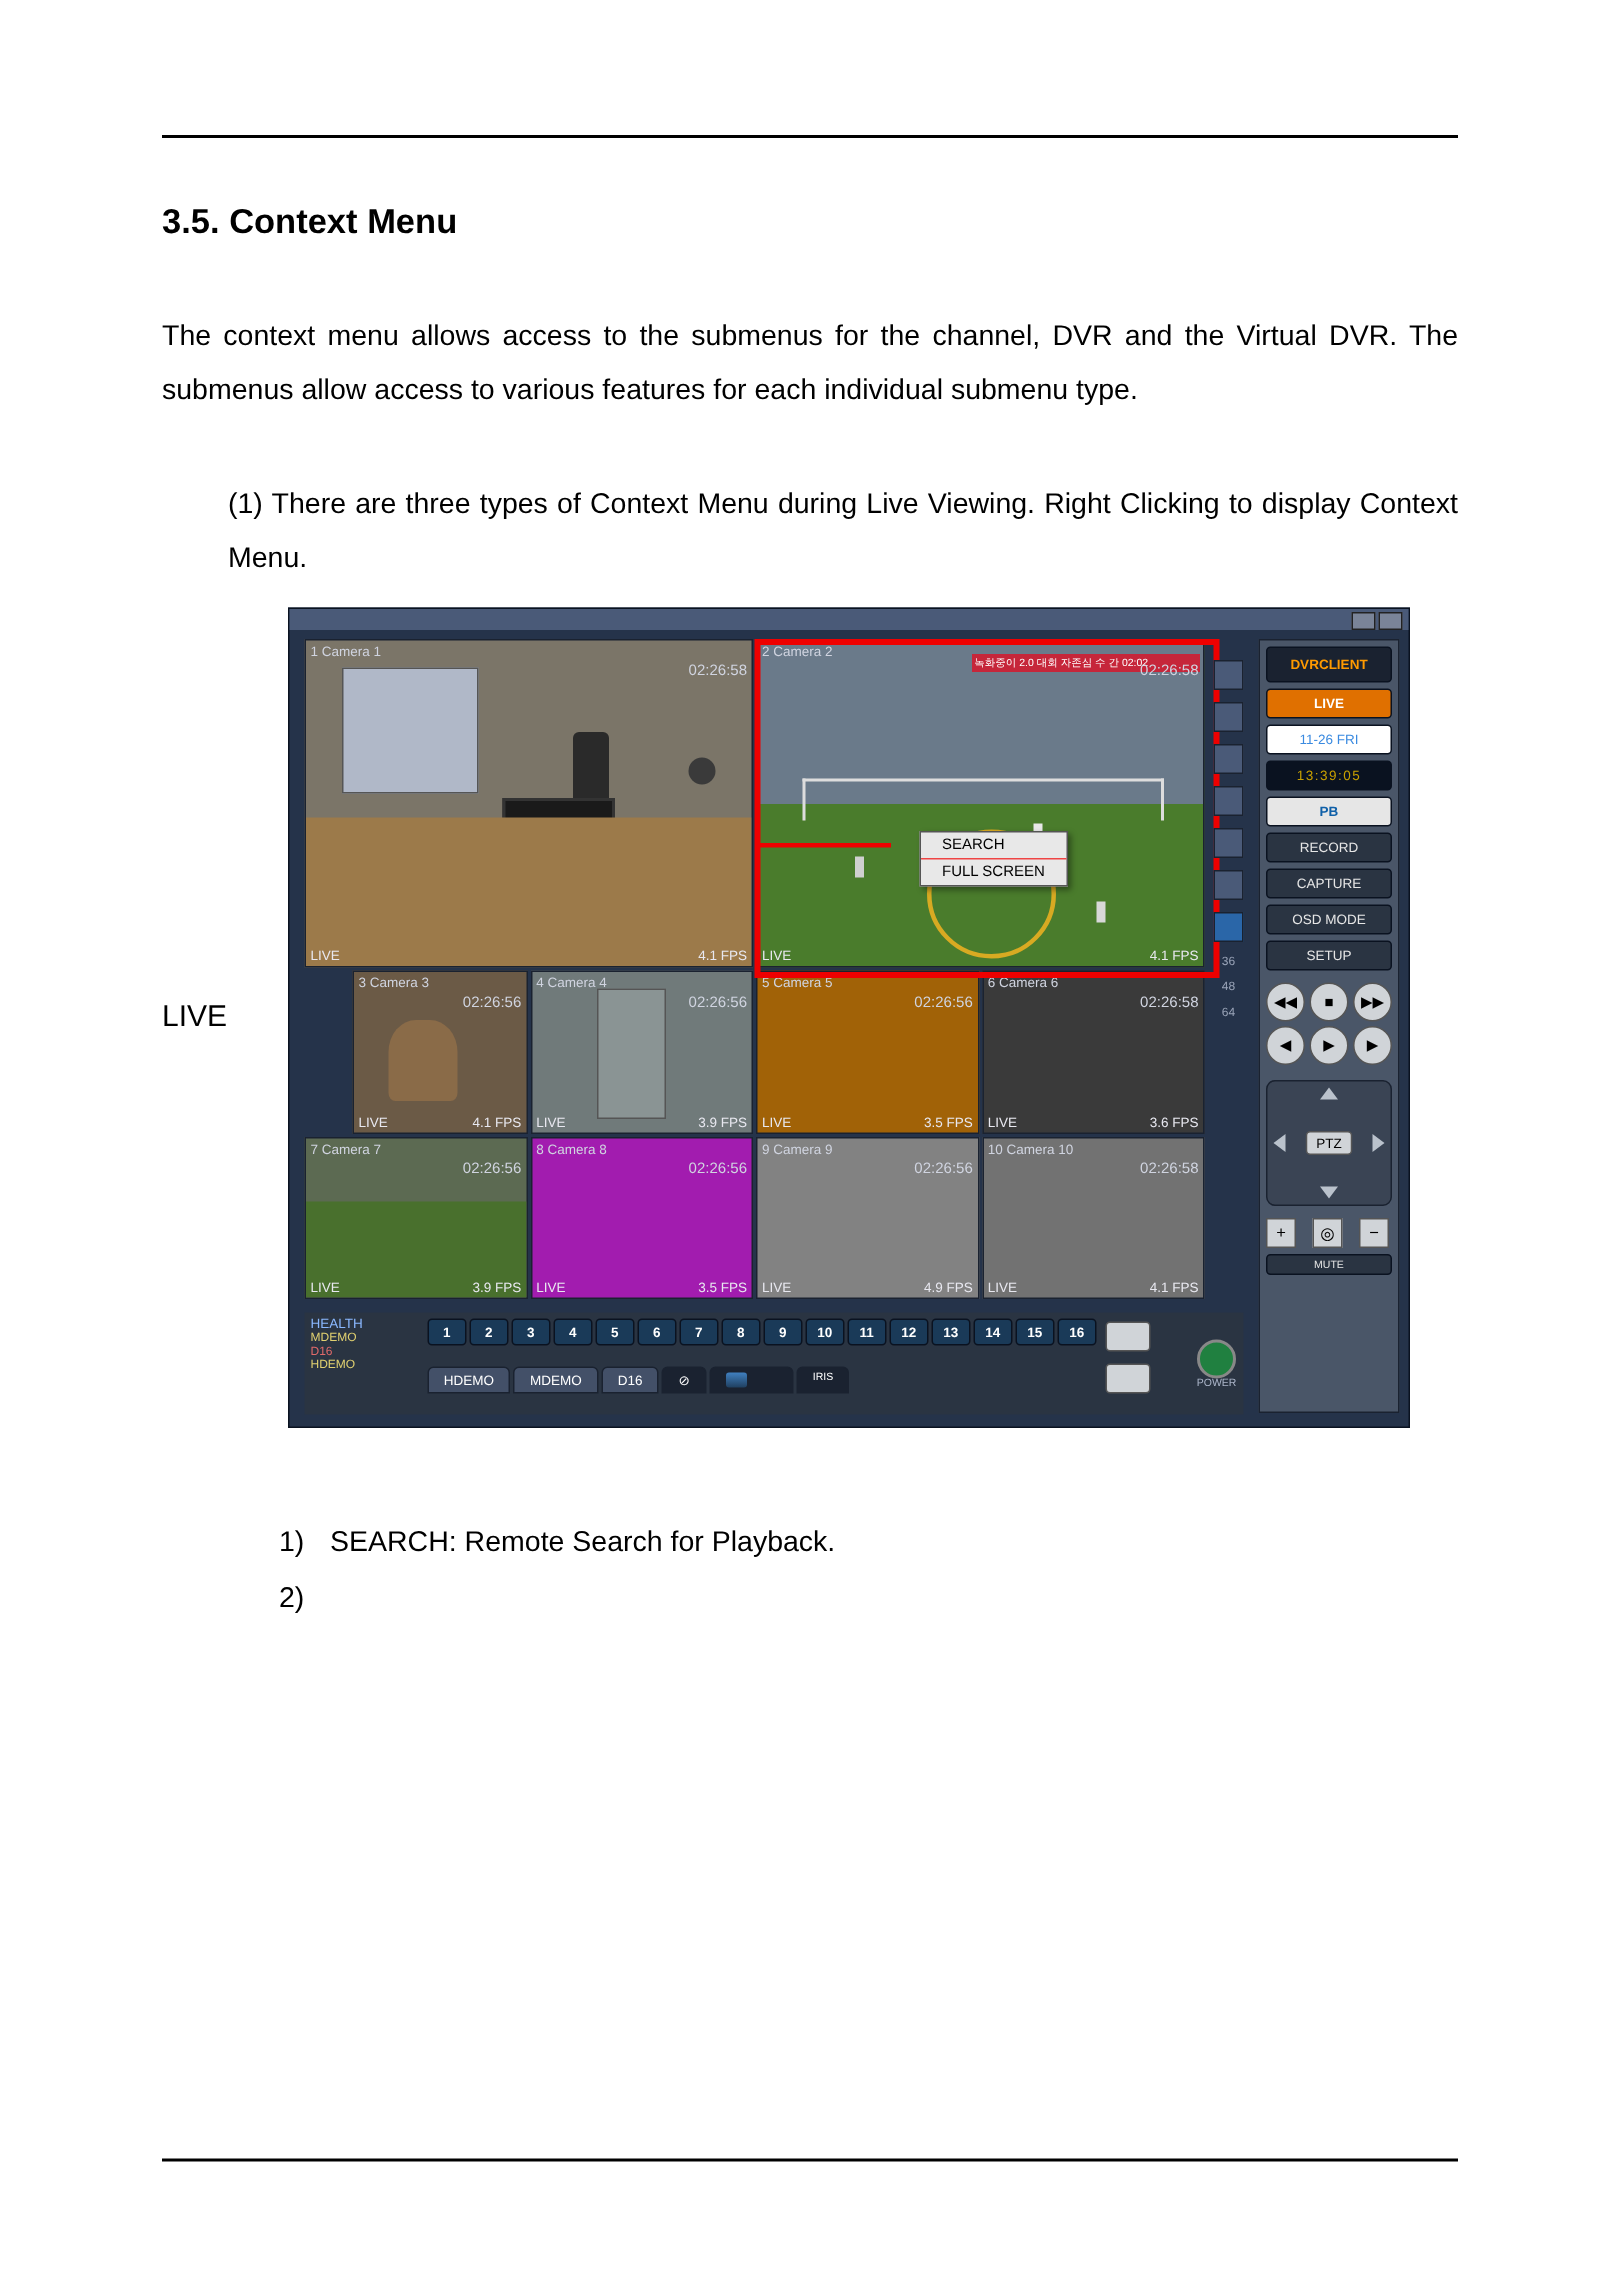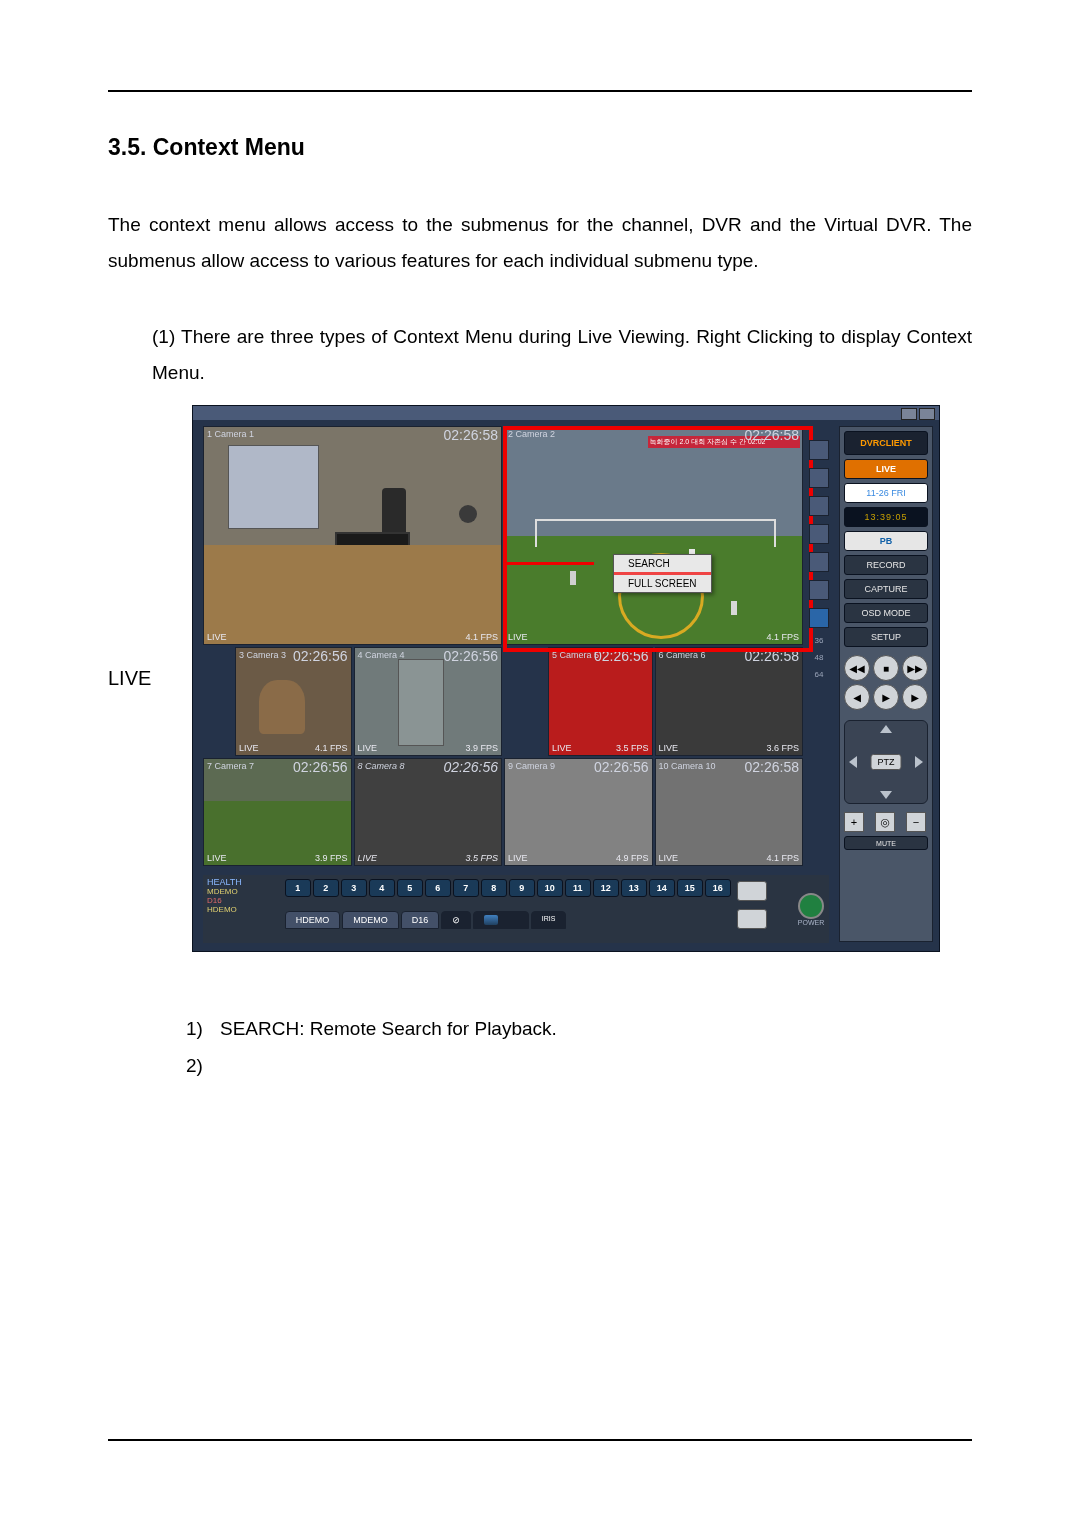--- a/index.html
+++ b/index.html
@@ -66,21 +66,21 @@
     gap:2px;
   }
   .cell {
     position:relative; overflow:hidden;
     background:#5a6a72; border:1px solid #1a2230;
     color:#fff; font-size:8px;
   }
   .cell.big1 { grid-column:1 / span 2; grid-row:1 / span 2; background:#7b7568;}
   .cell.big2 { grid-column:3 / span 2; grid-row:1 / span 2; background:#4e6e3e;}
   .cell .tl { position:absolute; left:3px; top:2px; color:#d0d4e0; font-size:9px; }
-  .cell .tr { position:absolute; right:3px; top:0; color:#d0d4e0; font-size:14px; }
+  .cell .tr { position:absolute; right:3px; top:15px; color:#d0d4e0; font-size:10px; }
   .cell .bl { position:absolute; left:3px; bottom:2px; color:#e8e8f0; font-size:9px; }
   .cell .br { position:absolute; right:3px; bottom:2px; color:#e8e8f0; font-size:9px; }
   
   .cell.big1 .desk { position:absolute; left:0; right:0; bottom:0; height:46%; background:#9c7a4a;}
   .cell.big1 .poster{ position:absolute; left:8%; top:8%; width:30%; height:38%; background:#b0b8c8; border:1px solid #555;}
   .cell.big1 .lamp{ position:absolute; left:60%; top:28%; width:8%; height:30%; background:#2a2a2a; border-radius:4px;}
   .cell.big1 .monitor{ position:absolute; left:44%; top:48%; width:24%; height:20%; background:#1a1a1a; border:2px solid #333;}
   .cell.big1 .fan{ position:absolute; right:8%; top:36%; width:18px; height:18px; border-radius:50%; background:#3a3a3a;}
   
   .cell.big2 .grass{ position:absolute; left:0; right:0; top:50%; bottom:0; background:#4a7c2c;}
@@ -89,35 +89,35 @@
   .cell.big2 .ad{ position:absolute; left:48%; top:4%; width:50%; padding:1px 2px; background:#c6263a; color:#fff; font-size:7px; }
   .cell.big2 .p1{ position:absolute; left:22%; top:66%; width:6px; height:14px; background:#d0d0d0;}
   .cell.big2 .p2{ position:absolute; left:62%; top:56%; width:6px; height:14px; background:#e8e8e8;}
   .cell.big2 .p3{ position:absolute; right:22%; top:80%; width:6px; height:14px; background:#d8d8d8;}
   .cell.big2 .circle{ position:absolute; left:38%; top:58%; width:80px; height:80px; border:3px solid #d8aa22; border-radius:50%;}
   .cell.big2 .arrowline{ position:absolute; left:-110%; top:62%; width:140%; height:3px; background:#e00;}
   .cell.c3 { background:#6b5a46;margin-left:32px;}
   .cell.c3 .horse{position:absolute; left:20%; top:30%; width:40%; height:50%; background:#8a6b48; border-radius:40% 40% 10% 10%;}
   .cell.c4 { background:#707a7a;}
   .cell.c4 .door{position:absolute; left:30%; top:10%; width:30%; height:80%; background:#8a9494; border:1px solid #555;}
-  .cell.c5 { background:#b91c1c;margin-left:44px;}
+  .cell.c5 { background:#a16207;}
   .cell.c6 { background:#3a3a3a;}
   .cell.c7 { background:#5c6a52;}
   .cell.c7 .grass{position:absolute; inset:0; top:40%; background:#49702d;}
-  .cell.c8 { background:#404040;font-style:italic;}
+  .cell.c8 { background:#a21caf;}
   .cell.c9 { background:#828282;}
   .cell.c10{ background:#727272;}
   
   .ctxmenu {
     position:absolute; left:420px; top:148px;
     background:#e8e8e8; border:1px solid #555;
     font-size:10px; color:#000;
     box-shadow:2px 2px 4px rgba(0,0,0,.4);
   }
-  .ctxmenu div { padding:3px 14px; border-bottom:3px solid #ef4444; }
+  .ctxmenu div { padding:3px 14px; border-bottom:1px solid #ef4444; }
   .ctxmenu div:last-child{ border-bottom:none;}
   
   .redbox {
     position:absolute; left:310px; top:20px;
     width:302px; height:218px;
     border:4px solid #e00;
     pointer-events:none;
   }
   
   .layoutbar {

